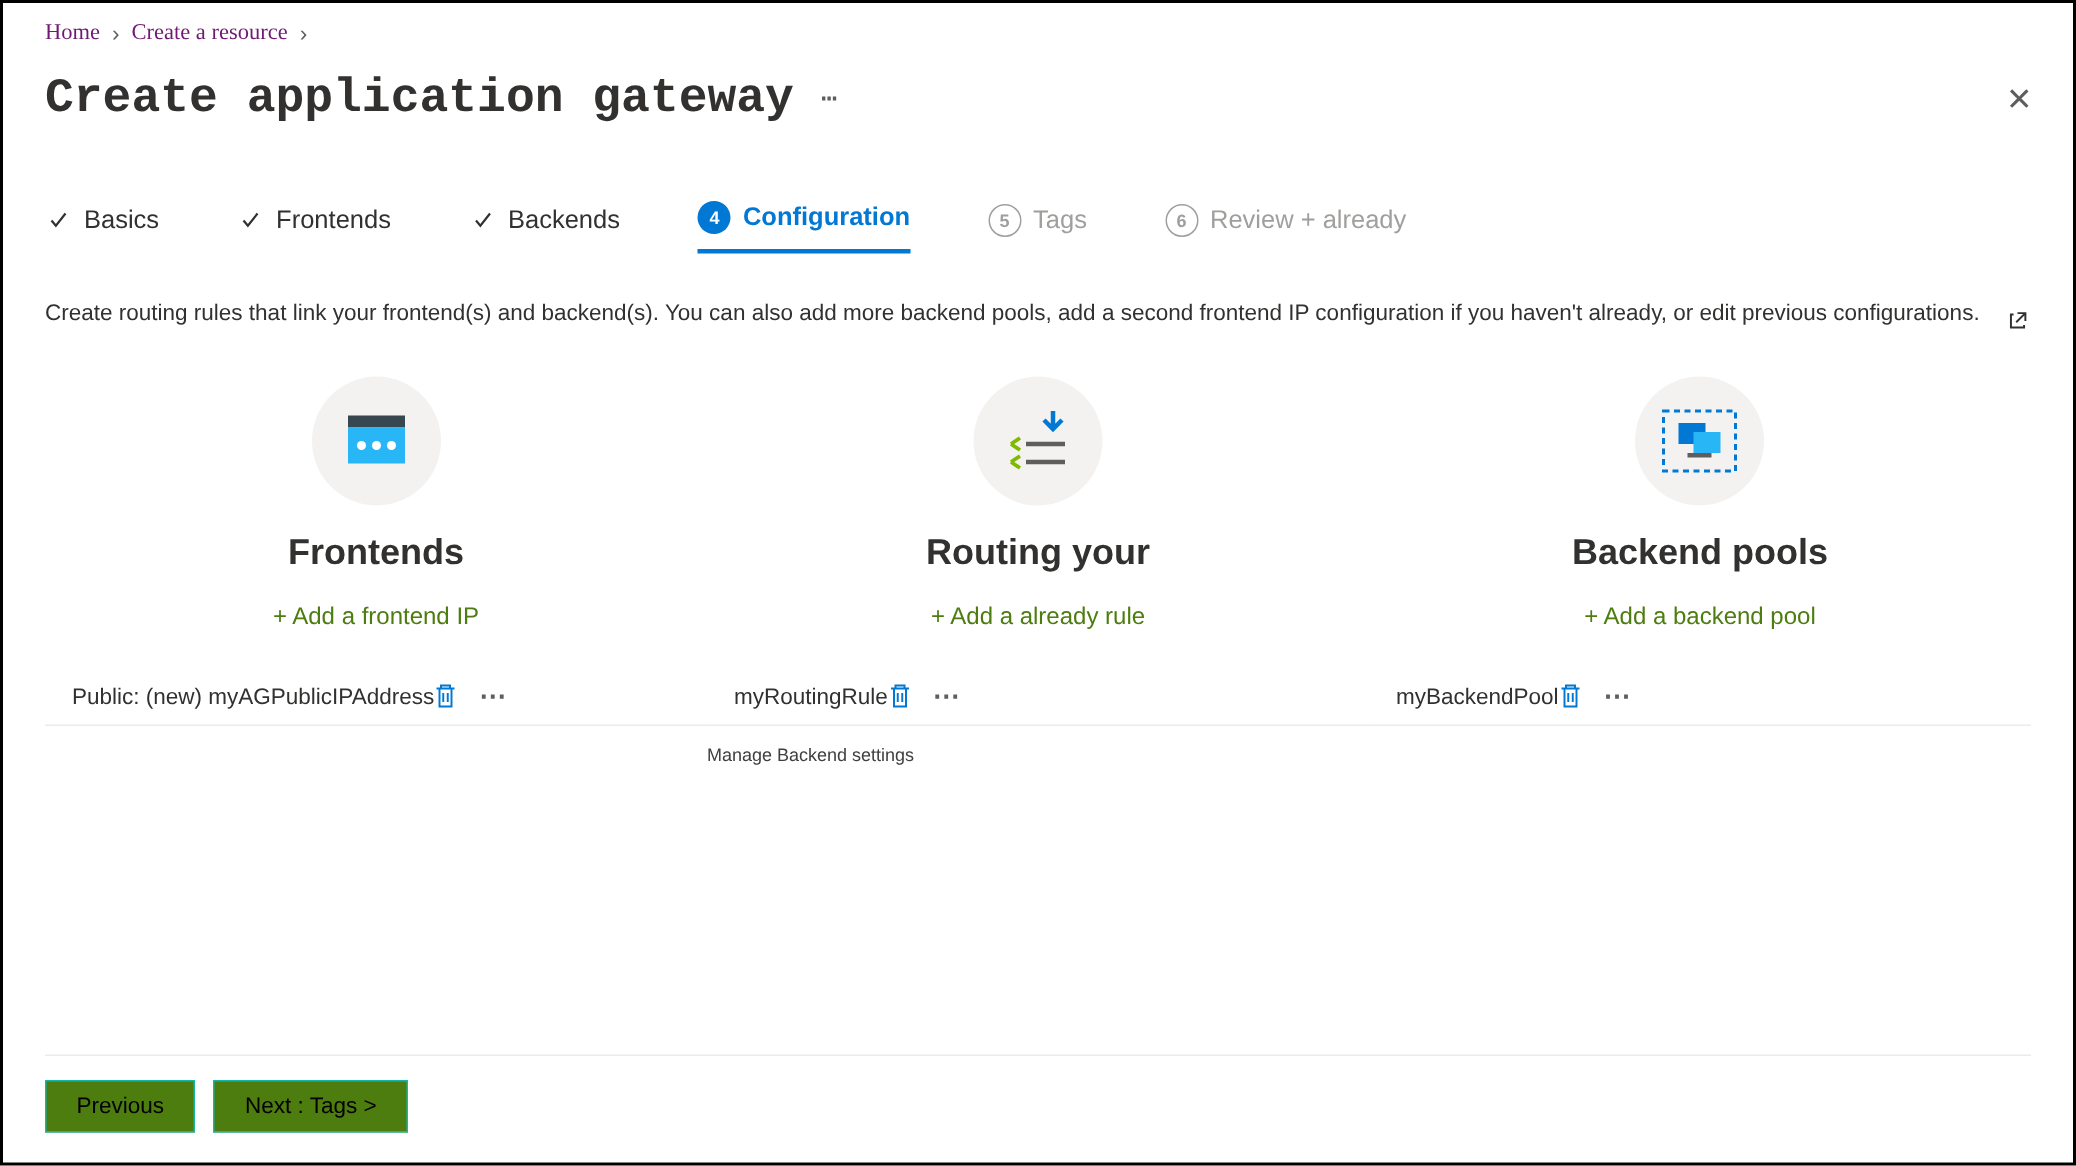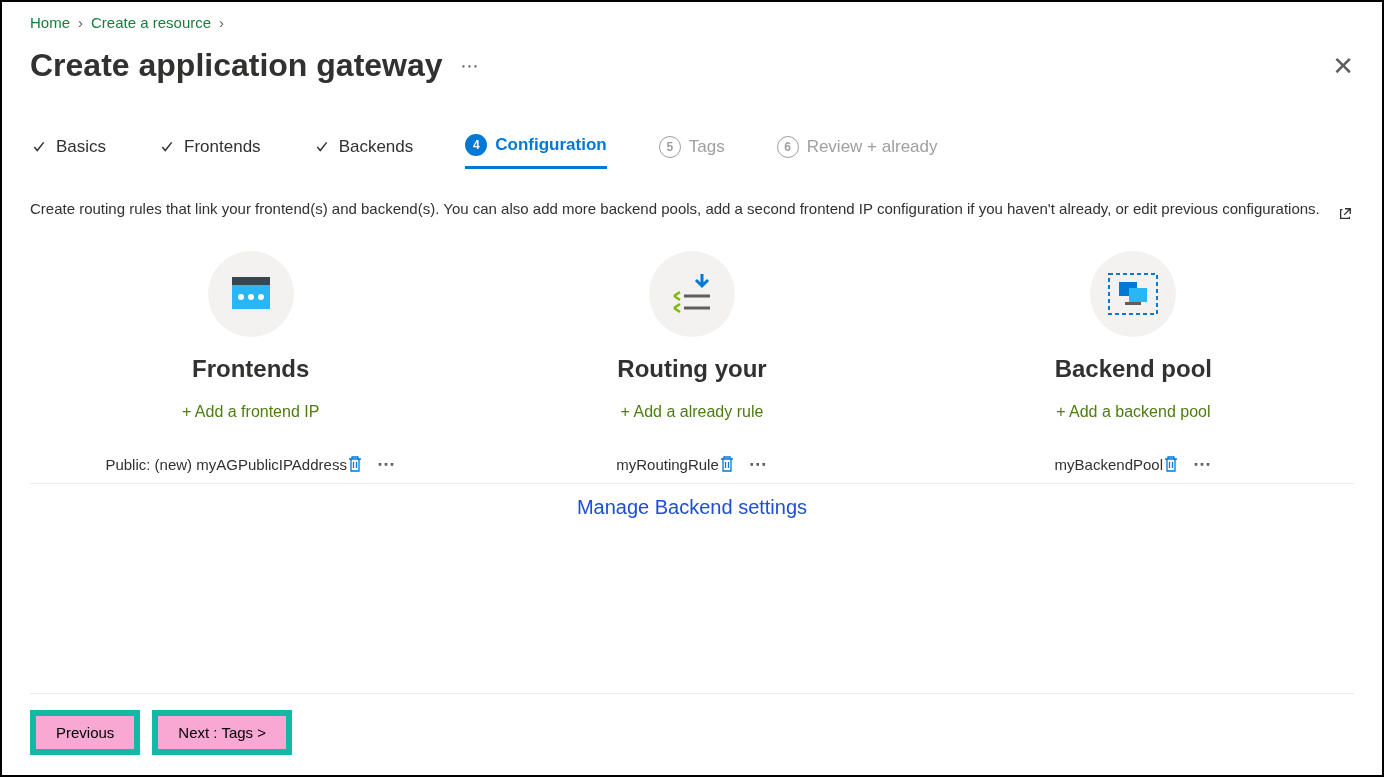--- a/index.html
+++ b/index.html
@@ -15,27 +15,28 @@
       padding: 12px 28px 0 28px;
     }
     .breadcrumb {
       font-size: 15px;
       color: #0078d4;
       display: flex;
       align-items: center;
       gap: 8px;
       padding-bottom: 16px;
     }
-    .breadcrumb a { color: #15803d; text-decoration: none; cursor: pointer; }
+    .breadcrumb a { color: #701a75; text-decoration: none; cursor: pointer; font-family: Liberation Serif, serif; }
     .breadcrumb .sep { color: #605e5c; }
     .title-row {
       display: flex;
       align-items: center;
       justify-content: space-between;
       padding-bottom: 50px;
+      font-family: Liberation Mono, monospace;
     }
     .title-left { display: flex; align-items: center; gap: 18px; }
     .page-title { font-size: 32px; font-weight: 600; }
     .ellipsis-dots { color: #605e5c; font-size: 18px; letter-spacing: 1px; }
     .close-btn { font-size: 26px; color: #605e5c; cursor: pointer; line-height: 1; font-weight: 300; }
     .tabs {
       display: flex;
       gap: 52px;
       border-bottom: none;
       padding-bottom: 0;
@@ -86,44 +87,44 @@
       background: #f3f2f1;
       display: flex; align-items: center; justify-content: center;
       margin-bottom: 18px;
     }
     .col-title { font-size: 24px; font-weight: 600; margin-bottom: 20px; }
     .add-link { color: #4d7c0f; font-size: 16px; cursor: pointer; margin-bottom: 24px; }
     .item-row {
       width: 100%;
       display: flex;
       align-items: center;
-      justify-content: center;
+      justify-content: flex-start;
       padding: 10px 18px;
       border-bottom: 1px solid #edebe9;
       font-size: 15px;
     }
     .item-actions { display: flex; gap: 14px; align-items: center; color: #0078d4; }
     .trash-icon { width: 16px; height: 18px; cursor: pointer; }
     .row-ellipsis { color: #605e5c; font-size: 18px; font-weight: bold; letter-spacing: 1px; cursor: pointer; line-height: 0.5; }
-    .manage-link { color: #1d4ed8; font-size: 20px; cursor: pointer; text-align: center; width: 100%; padding-top: 12px; }
+    .manage-link { color: #404040; font-size: 12px; cursor: pointer; text-align: left; width: 100%; padding-top: 12px; }
     .footer {
       position: absolute;
       bottom: 20px;
       left: 28px;
       display: flex;
       gap: 12px;
       border-top: 1px solid #edebe9;
       padding-top: 16px;
       width: calc(100% - 56px);
     }
     .btn {
       padding: 8px 20px;
       font-size: 15px;
-      background: #f9a8d4;
-      border: 6px solid #14b8a6;
+      background: #4d7c0f;
+      border: 1px solid #14b8a6;
       cursor: pointer;
       font-family: inherit;
     }
   </style>
 </head>
 <body>
 
 <div class="breadcrumb">
   <a>Home</a>
   <span class="sep">›</span>
@@ -230,21 +231,21 @@
 
   <div class="column">
     <div class="col-icon-circle">
       <svg width="56" height="48" viewBox="0 0 56 48">
         <rect x="4" y="4" width="48" height="40" fill="none" stroke="#0078d4" stroke-width="2" stroke-dasharray="4 3"></rect>
         <rect x="14" y="12" width="18" height="14" fill="#0078d4"></rect>
         <rect x="24" y="18" width="18" height="14" fill="#29b6f6"></rect>
         <rect x="20" y="32" width="16" height="3" fill="#605e5c"></rect>
       </svg>
     </div>
-    <div class="col-title">Backend pool</div>
+    <div class="col-title">Backend pools</div>
     <div class="add-link">+ Add a backend pool</div>
     <div class="item-row">
       <span>myBackendPool</span>
       <div class="item-actions">
         <svg class="trash-icon" viewBox="0 0 16 18">
           <path d="M2 4 H14 M5 4 V2 H11 V4 M4 4 V16 H12 V4 M6.5 7 V13 M9.5 7 V13" stroke="#0078d4" stroke-width="1.3" fill="none"></path>
         </svg>
         <span class="row-ellipsis">⋯</span>
       </div>
     </div>

